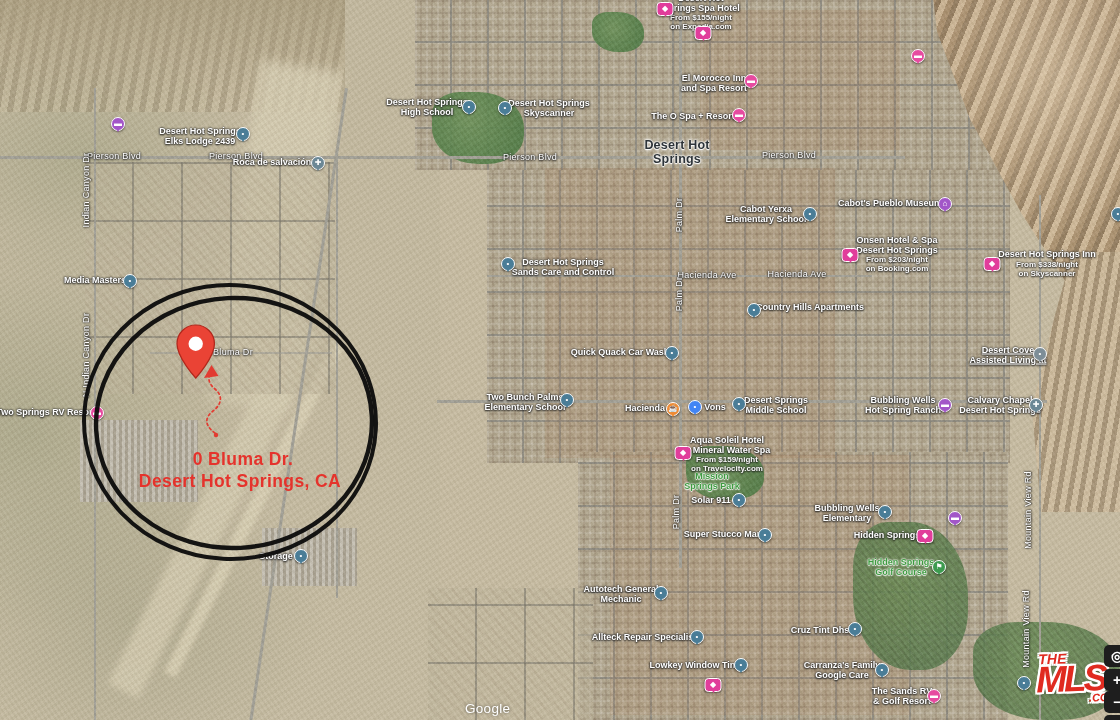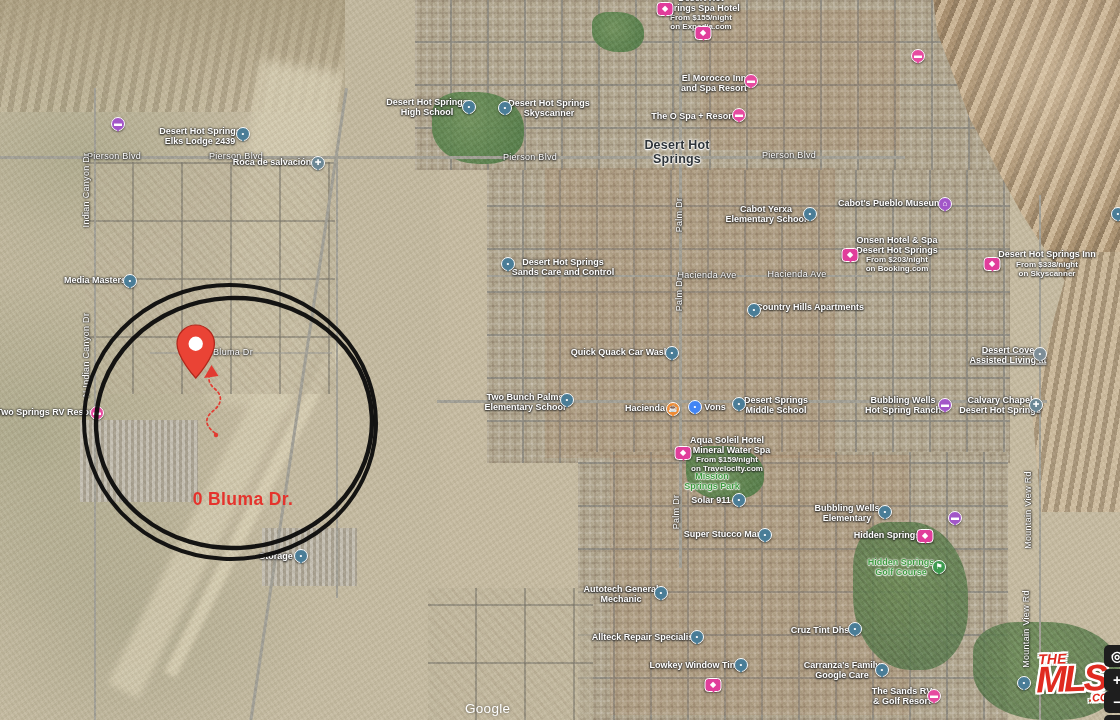--- a/index.html
+++ b/index.html
@@ -81,21 +81,21 @@
     border:1.5px solid #fff;box-shadow:0 1px 2px rgba(0,0,0,.45);z-index:6;
     display:flex;align-items:center;justify-content:center;cursor:pointer;}
   .pin span{color:#fff;font-size:8px;line-height:8px;}
   .pin::after{content:"";position:absolute;left:50%;bottom:-5px;transform:translateX(-50%);
     border:3.5px solid transparent;border-top:5px solid;border-top-color:currentColor;}
   .pin.sq{width:17px;height:14px;border-radius:4px;}
 
   
   .ann-svg{position:absolute;left:0;top:0;z-index:8;pointer-events:none;}
   .ann-text{position:absolute;transform:translate(-50%,-50%);z-index:9;white-space:nowrap;
-    color:#e5332c;font-size:17.5px;font-weight:bold;letter-spacing:.4px;margin-top:40px;}
+    color:#e5332c;font-size:17.5px;font-weight:bold;letter-spacing:.4px;}
 
   
   .gg{position:absolute;left:465px;top:701px;z-index:10;color:#fff;font-size:13.5px;letter-spacing:.3px;
     text-shadow:0 0 3px rgba(0,0,0,.55);}
   .mls-logo{position:absolute;left:1036px;top:652px;width:82px;z-index:11;color:#e02b20;
     font-style:italic;font-weight:bold;transform:rotate(-2deg);
     text-shadow:-2px -2px 0 #fff,2px -2px 0 #fff,-2px 2px 0 #fff,2px 2px 0 #fff,0 -2px 0 #fff,0 2px 0 #fff,-2px 0 0 #fff,2px 0 0 #fff,2px 4px 5px rgba(0,0,0,.35);}
   .mls-the{font-size:14px;line-height:12px;margin-left:3px;}
   .mls-mls{font-size:37px;line-height:29px;letter-spacing:-3px;}
   .mls-tm{font-size:9px;letter-spacing:0;vertical-align:top;}
@@ -441,20 +441,21 @@
     <path d="M215 433 C205 426 204 418 213 411 C222 404 223 396 215 389 C209 384 207 378 211 372" fill="none" stroke="#e23b31" stroke-width="1.7" stroke-dasharray="2.2 3" stroke-linecap="round"></path>
     <path d="M204 378 L211.5 365 L218.5 376 Z" fill="#e23b31"></path>
     <circle cx="216" cy="435" r="2.2" fill="#e23b31"></circle>
     <g transform="translate(177,325) scale(1.56)">
       <path d="M12 0C5.37 0 0 5.37 0 12c0 8.9 12 22 12 22s12-13.1 12-22C24 5.37 18.63 0 12 0z" fill="#ea4335" stroke="#b1271b" stroke-width="0.8"></path>
       <circle cx="12" cy="12" r="4.6" fill="#ffffff"></circle>
     </g>
   </svg>
 
   <div class="ann-text" style="left: 243px; top: 459px; color: rgb(229, 51, 44);">0 Bluma Dr.</div>
+  <div class="ann-text" style="left: 240px; top: 481px; color: rgb(229, 51, 44);">Desert Hot Springs, CA</div>
 
   <div class="gg">Google</div>
 
   <div class="mls-logo" style="color: rgb(224, 43, 32);">
     <div class="mls-the">THE</div>
     <div class="mls-mls"><span>MLS</span><span class="mls-tm">™</span></div>
     <div class="mls-com">.COM</div>
   </div>
 
   <div class="ctl" style="top:645px;">

